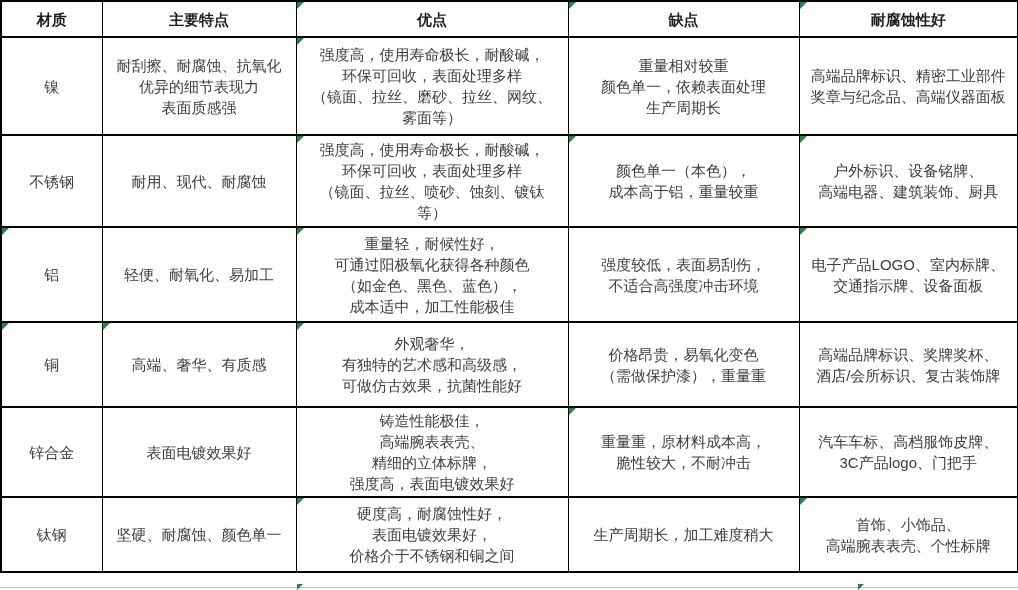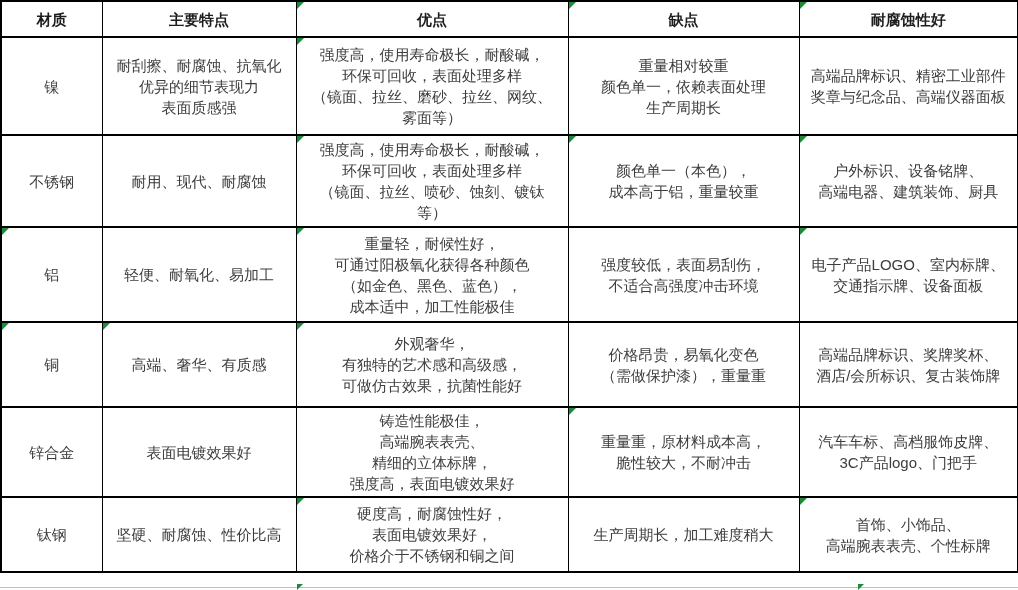--- a/index.html
+++ b/index.html
@@ -136,21 +136,21 @@
 高端腕表表壳、
 精细的立体标牌，
 强度高，表面电镀效果好</td>
       <td data-flag="true">重量重，原材料成本高，
 脆性较大，不耐冲击</td>
       <td data-flag="false">汽车车标、高档服饰皮牌、
 3C产品logo、门把手</td>
     </tr>
     <tr style="height:75px">
       <td data-flag="false">钛钢</td>
-      <td data-flag="false">坚硬、耐腐蚀、性价比高</td>
+      <td data-flag="false">坚硬、耐腐蚀、颜色单一</td>
       <td data-flag="true">硬度高，耐腐蚀性好，
 表面电镀效果好，
 价格介于不锈钢和铜之间</td>
       <td data-flag="false">生产周期长，加工难度稍大</td>
       <td data-flag="true">首饰、小饰品、
 高端腕表表壳、个性标牌</td>
     </tr>
   </tbody>
 </table>
 

